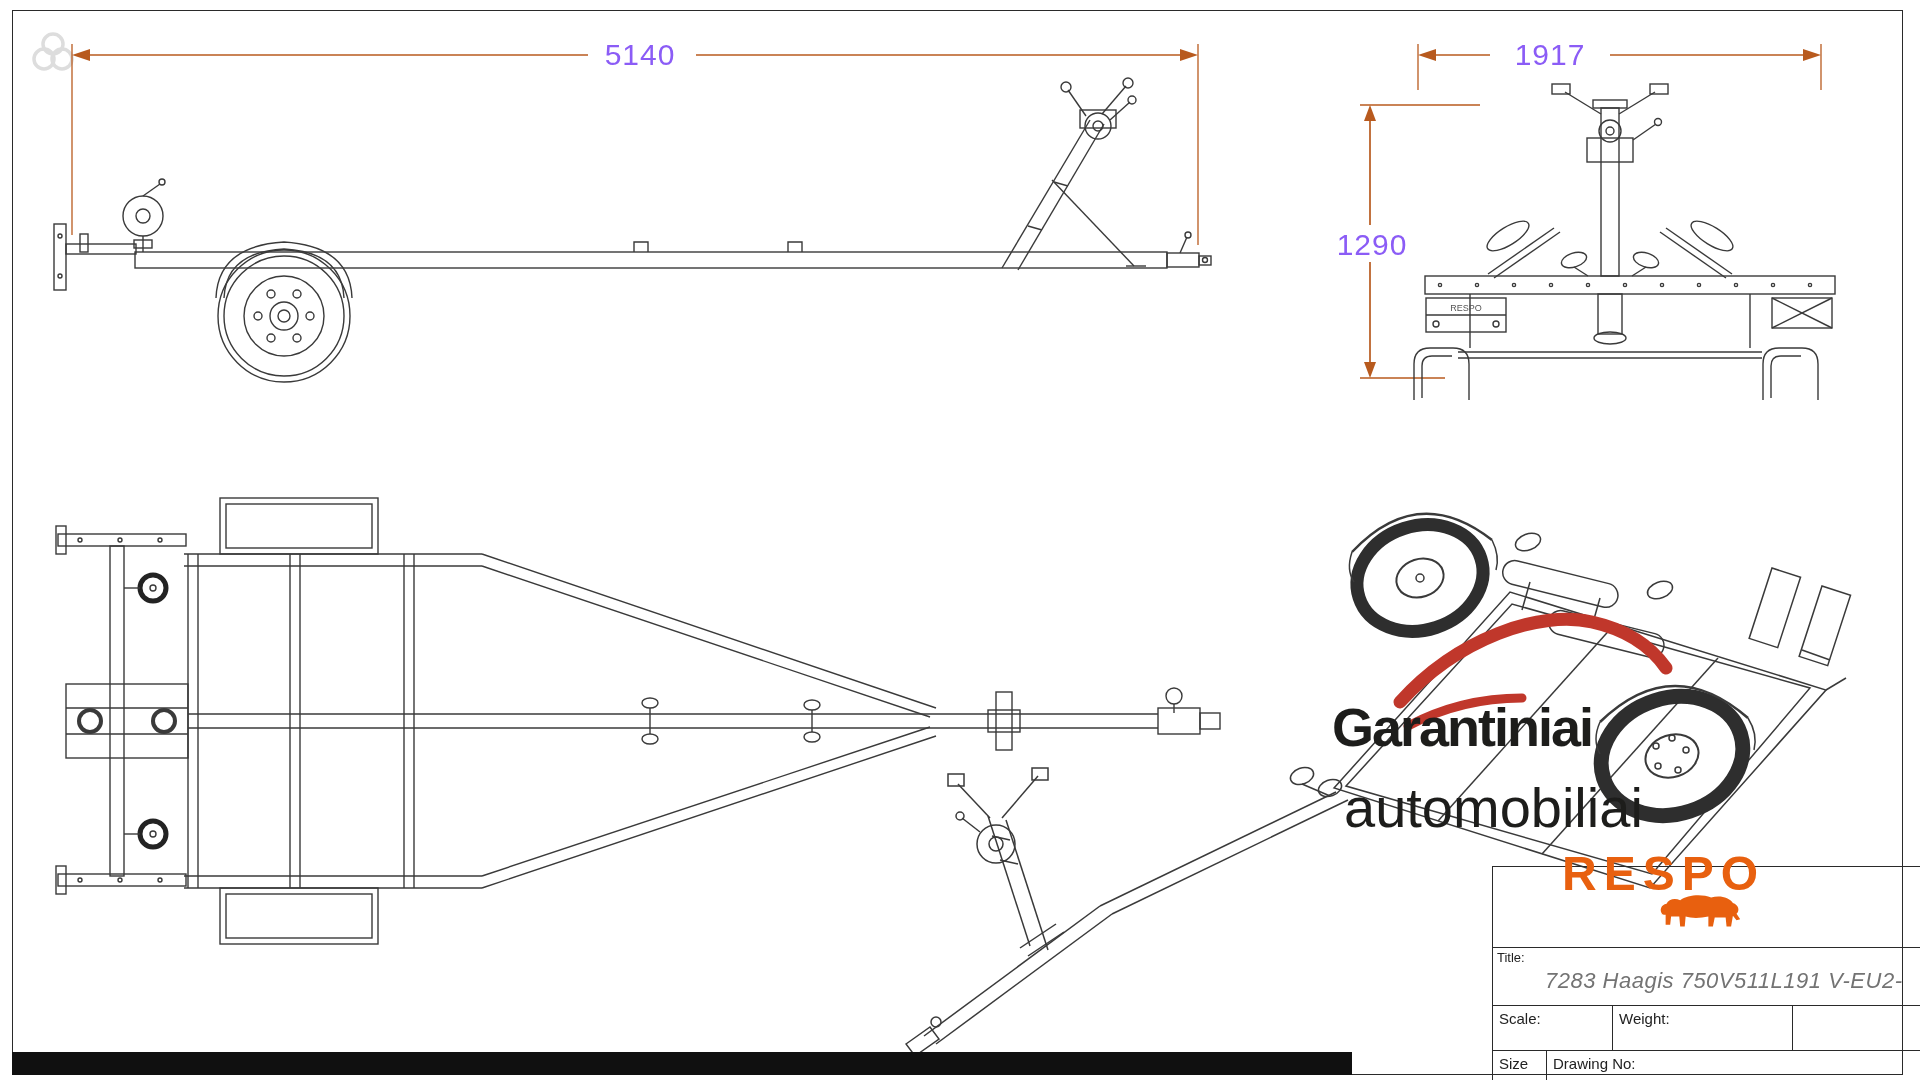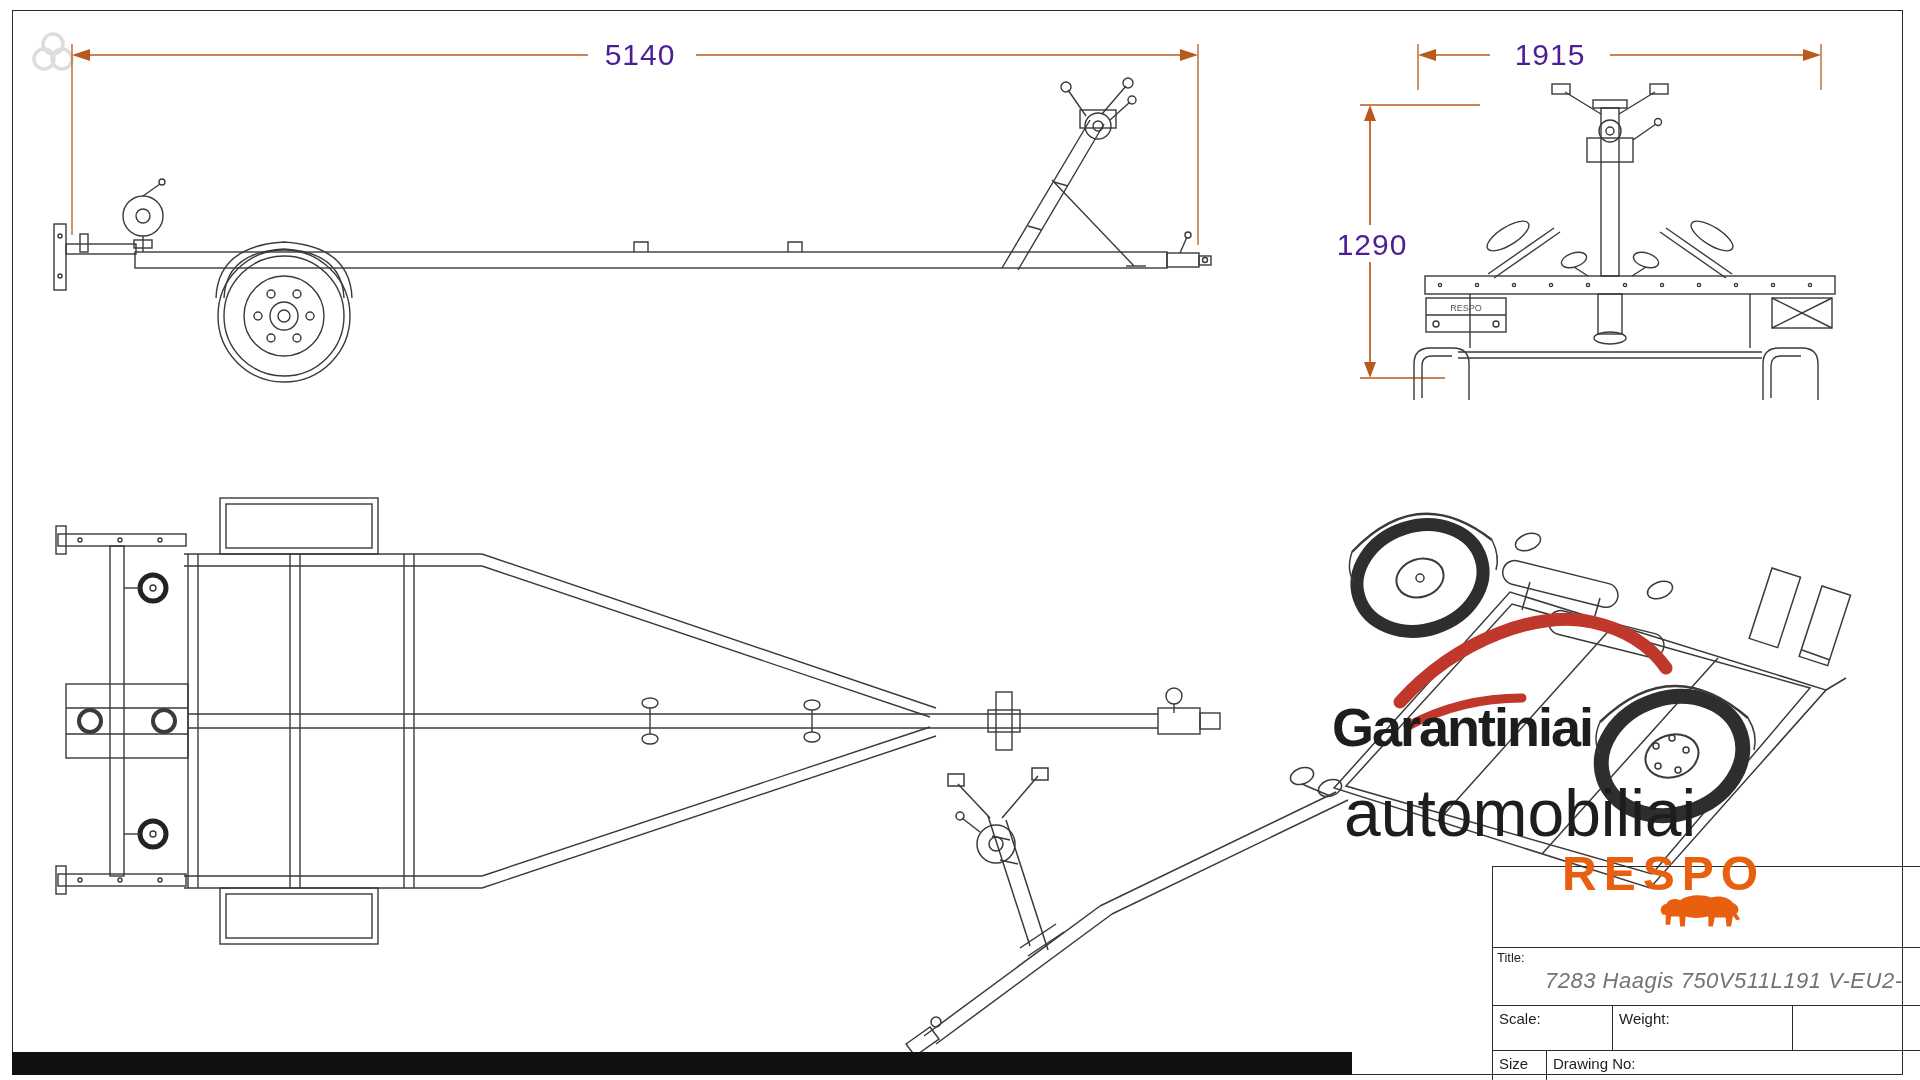--- a/index.html
+++ b/index.html
@@ -1,25 +1,25 @@
 <!DOCTYPE html>
 <html><head>
 <meta charset="utf-8">
 <style>
   html,body{margin:0;padding:0;background:#e8e8e8;}
   .page{position:relative;width:1920px;height:1080px;background:#ffffff;overflow:hidden;
         font-family:"Liberation Sans",sans-serif;}
   .frame{position:absolute;left:12px;top:10px;width:1891px;height:1065px;
          border:1.5px solid #2a2a2a;box-sizing:border-box;}
   svg{position:absolute;}
-  .dim-text{position:absolute;color:#4c1d95;font-size:30px;letter-spacing:1px;
+  .dim-text{position:absolute;color:#8b5cf6;font-size:30px;letter-spacing:1px;
             text-align:center;width:120px;background:#fff0;}
   .watermark1{position:absolute;left:1332px;top:700px;font-size:54px;font-weight:700;
               color:#1d1d1b;letter-spacing:-2px;line-height:1;}
-  .watermark2{position:absolute;left:1344px;top:780px;font-size:66px;font-weight:400;
+  .watermark2{position:absolute;left:1344px;top:780px;font-size:56px;font-weight:400;
               color:#1d1d1b;letter-spacing:0px;line-height:1;}
   .respo{position:absolute;left:1562px;top:850px;font-size:48px;font-weight:800;
          color:#e8600f;letter-spacing:7px;line-height:1;}
   .bull{position:absolute;left:1652px;top:892px;}
   .strip{position:absolute;left:12px;top:1052px;width:1340px;height:23px;background:#101010;}
   
   .tb{position:absolute;left:1492px;top:842px;width:433px;height:233px;box-sizing:border-box;
       border-left:1.2px solid #2a2a2a;border-top:1.2px solid #2a2a2a;background:transparent;margin-top:24px;}
   .tb-row{position:relative;box-sizing:border-box;border-top:1.2px solid #2a2a2a;width:100%;}
   .tb-row.first{border-top:none;}
@@ -187,21 +187,21 @@
       <path d="M 74 370 V 334 Q 74 318 90 318 H 113 Q 129 318 129 334 V 370"></path>
       <path d="M 82 368 V 336 Q 82 326 92 326 H 112"></path>
       <path d="M 423 370 V 334 Q 423 318 439 318 H 462 Q 478 318 478 334 V 370"></path>
       <path d="M 431 368 V 336 Q 431 326 441 326 H 461"></path>
 
       <rect x="258" y="264" width="24" height="40"></rect>
       <ellipse cx="270" cy="308" rx="16" ry="6"></ellipse>
     </g>
     <text x="126" y="281" font-size="9" fill="#555" text-anchor="middle">RESPO</text>
   </svg>
-  <div class="dim-text" style="left:1490px;top:38px;">1915</div>
+  <div class="dim-text" style="left:1490px;top:38px;">1917</div>
   <div class="dim-text" style="left:1312px;top:228px;text-align:center;">1290</div>
 
   <svg style="left:50px;top:470px;" width="1185" height="560" viewBox="0 0 1185 560">
     <g stroke="#3a3a3a" fill="none" stroke-width="1.4">
 
       <rect x="8" y="64" width="128" height="12"></rect>
       <rect x="6" y="56" width="10" height="28"></rect>
       <circle cx="30" cy="70" r="2"></circle>
         <circle cx="70" cy="70" r="2"></circle>
         <circle cx="110" cy="70" r="2"></circle>

